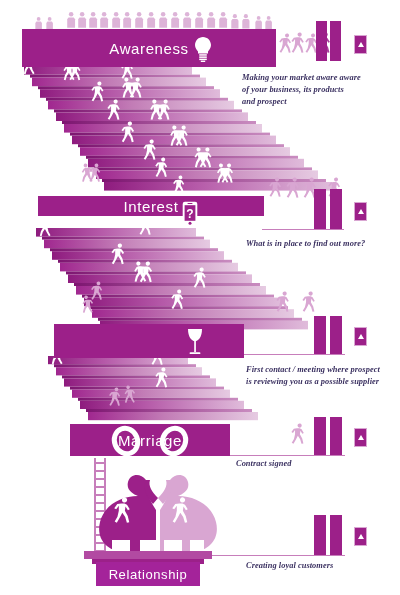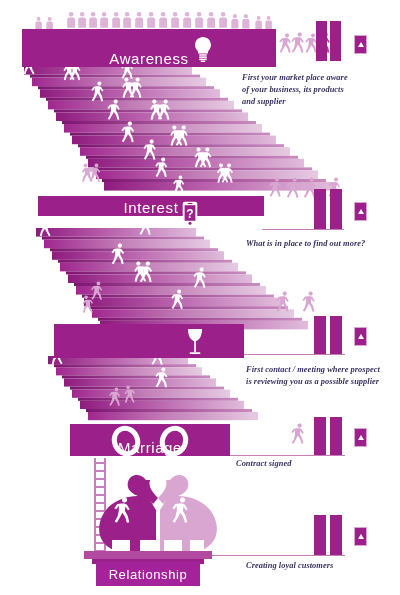--- a/index.html
+++ b/index.html
@@ -4,21 +4,21 @@
 <style>
   html,body{margin:0;padding:0;background:#ffffff;}
   body{
     width:400px;height:595px;position:relative;overflow:hidden;
     font-family:"Liberation Sans", sans-serif;
   }
   .stage-root{position:absolute;left:0;top:0;width:400px;height:595px;}
 
   
   .bar{
-    position:absolute;background:#9c2089;display:flex;align-items:flex-end;
+    position:absolute;background:#9c2089;display:flex;align-items:center;
     justify-content:center;
   }
   .bar-label{
     color:#ffffff;font-size:15px;letter-spacing:.6px;font-weight:400;
     font-family:"Liberation Sans", sans-serif;white-space:nowrap;
   }
   .bar-icon{position:absolute;display:block;}
 
   
   .caption{
@@ -476,23 +476,23 @@
     <svg class="bar-icon" width="18" height="26" viewBox="0 0 18 26" style="left:172px;top:7px;">
       <path d="M9,1 C13.4,1 17,4.6 17,9 C17,12 15.2,13.8 14,15.4 L14,17.4 L4,17.4
                L4,15.4 C2.8,13.8 1,12 1,9 C1,4.6 4.6,1 9,1 Z" fill="#ffffff"></path>
       <rect x="5.2" y="18.2" width="7.6" height="1.5" fill="#ffffff"></rect>
       <rect x="5.2" y="20.4" width="7.6" height="1.5" fill="#ffffff"></rect>
       <rect x="5.2" y="22.6" width="7.6" height="1.5" fill="#ffffff"></rect>
       <rect x="6.8" y="24.6" width="4.4" height="1.4" fill="#ffffff"></rect>
     </svg>
   </div>
   <div class="caption" style="left:242px;top:72px;width:150px;">
-    <div>First your market place aware</div>
+    <div>Making your market aware aware</div>
     <div>of your business, its products</div>
-    <div>and supplier</div>
+    <div>and prospect</div>
   </div>
 
   <div class="bar" style="left:38px;top:196px;width:226px;height:20px;">
     <span class="bar-label">Interest</span>
     <svg class="bar-icon" width="16" height="26" viewBox="0 0 16 26" style="left:144px;top:5px;">
       <rect x="0.7" y="0.7" width="14.6" height="24.6" rx="2.2" fill="#ffffff"></rect>
       <rect x="2.6" y="4.2" width="10.8" height="15.6" fill="#9c2089"></rect>
       <text x="8" y="16.6" text-anchor="middle" font-size="12" font-family="Liberation Sans, sans-serif" font-weight="700" fill="#ffffff">?</text>
       <rect x="5.6" y="2" width="4.8" height="1" fill="#9c2089"></rect>
       <circle cx="8" cy="22.3" r="1.5" fill="#9c2089"></circle>

